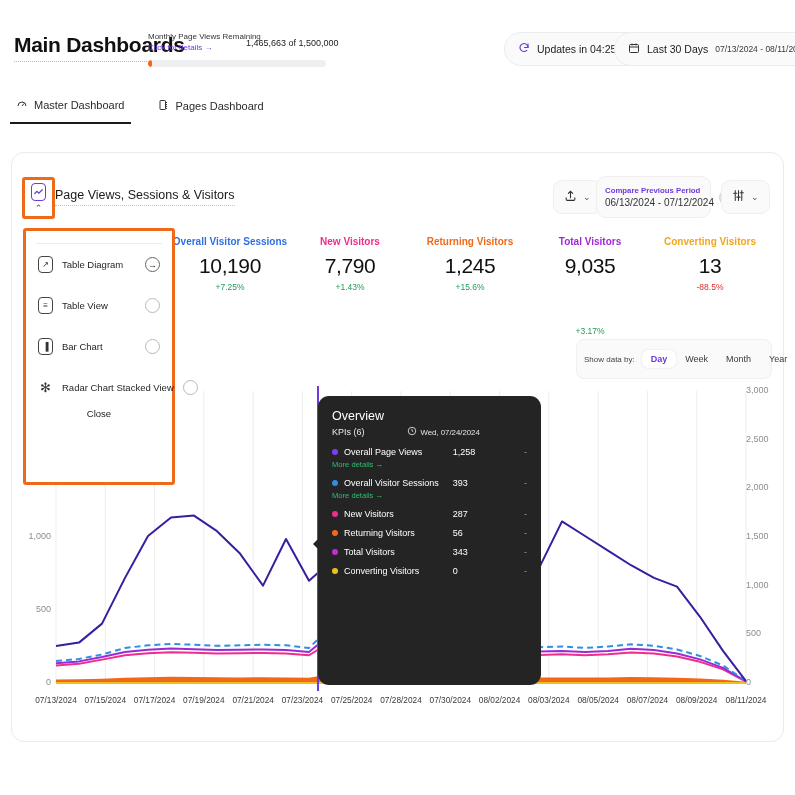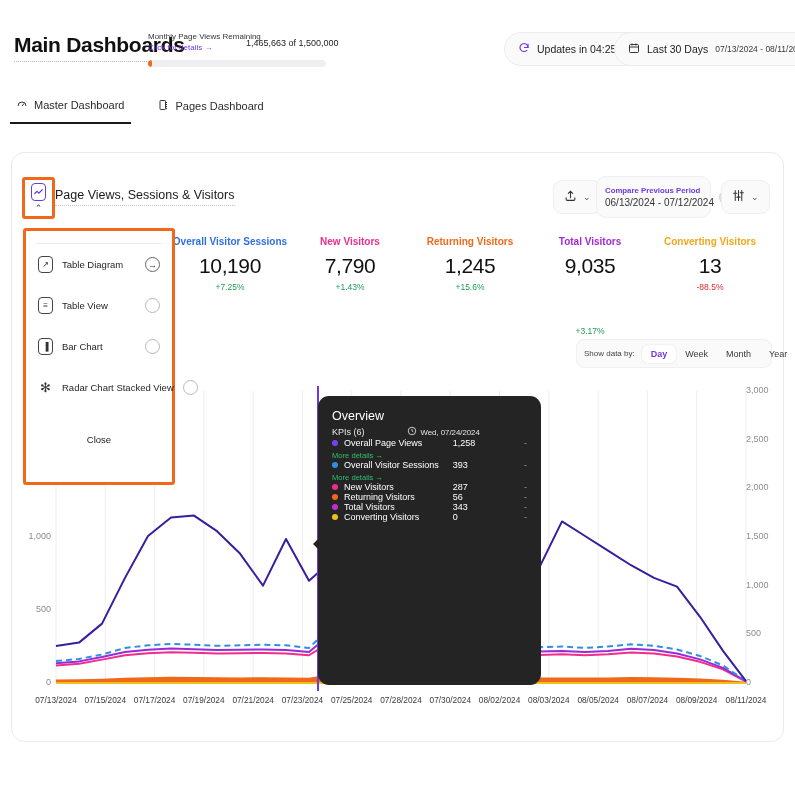--- a/index.html
+++ b/index.html
@@ -107,21 +107,21 @@
     width: 600px; display: flex;
   }
   .kpi { width: 120px; text-align: center; }
   .kpi-label { font-size: 10px; font-weight: 700; white-space: nowrap; }
   .kpi-value { font-size: 21px; font-weight: 400; color: #111; margin-top: 7px; letter-spacing: -0.4px; }
   .kpi-delta { font-size: 8.5px; margin-top: 4px; }
 
   
   #showby {
     position: absolute; left: 576px; top: 339px;
-    width: 196px; height: 29px; background: #fafafa;
+    width: 196px; height: 40px; background: #fafafa;
     border: 1px solid #f0f0f0; border-radius: 8px;
     display: flex; align-items: center; padding: 0 7px; gap: 3px;
   }
   .showby-label { font-size: 8px; color: #444; margin-right: 4px; white-space: nowrap; }
   .seg { font-size: 9px; color: #3a3a3a; padding: 4px 9px; border-radius: 6px; }
   .seg.active { background: #fff; color: #6d3ae0; font-weight: 700; box-shadow: 0 0 2px rgba(0,0,0,.13); }
 
   
   .chart-wrap { position: absolute; left: 11px; top: 383px; width: 773px; height: 340px; }
   .ytick { position: absolute; font-size: 9px; color: #8d8d8d; white-space: nowrap; }
@@ -152,35 +152,35 @@
   }
   .opt-ico.round { border: none; font-size: 13px; }
   .opt-label { font-size: 9.5px; color: #1f1f1f; flex: 1; white-space: nowrap; }
   .radio {
     width: 15px; height: 15px; border-radius: 50%;
     border: 1.3px solid #b9b9b9; flex: none;
     display: flex; align-items: center; justify-content: center;
     font-size: 9px; color: #333;
   }
   .panel-close {
-    text-align: center; font-size: 9.5px; color: #1a1a1a; margin-top: 26px;
+    text-align: center; font-size: 9.5px; color: #1a1a1a; margin-top: 0;
   }
 
   
   .tooltip {
     position: absolute; left: 318px; top: 396px;
     width: 223px; height: 289px;
     background: #242424; border-radius: 11px; z-index: 30;
     padding: 13px 14px 0 14px; color: #fff;
   }
   .tt-title { font-size: 12.5px; font-weight: 400; }
   .tt-sub { display: flex; align-items: center; margin-top: 3px; }
   .tt-kpis { font-size: 9px; color: #e8e8e8; }
   .tt-date { font-size: 7.8px; color: #e8e8e8; margin-left: 42px; display: flex; align-items: center; gap: 4px; }
-  .tt-row { display: flex; align-items: center; font-size: 9px; }
+  .tt-row { display: flex; align-items: center; margin-top: 9px; font-size: 9px; }
   .tt-dot { width: 6px; height: 6px; border-radius: 50%; margin-right: 6px; flex: none; }
   .tt-name { width: 110px; white-space: nowrap; }
   .tt-val { width: 72px; }
   .tt-dash { color: #9a9a9a; }
   .tt-more { font-size: 7.6px; color: #2fbf71; margin-top: 3px; }
   .tt-pointer {
     position: absolute; left: -5px; top: 142px;
     width: 0; height: 0; border-top: 6px solid transparent;
     border-bottom: 6px solid transparent; border-right: 6px solid #242424;
   }

